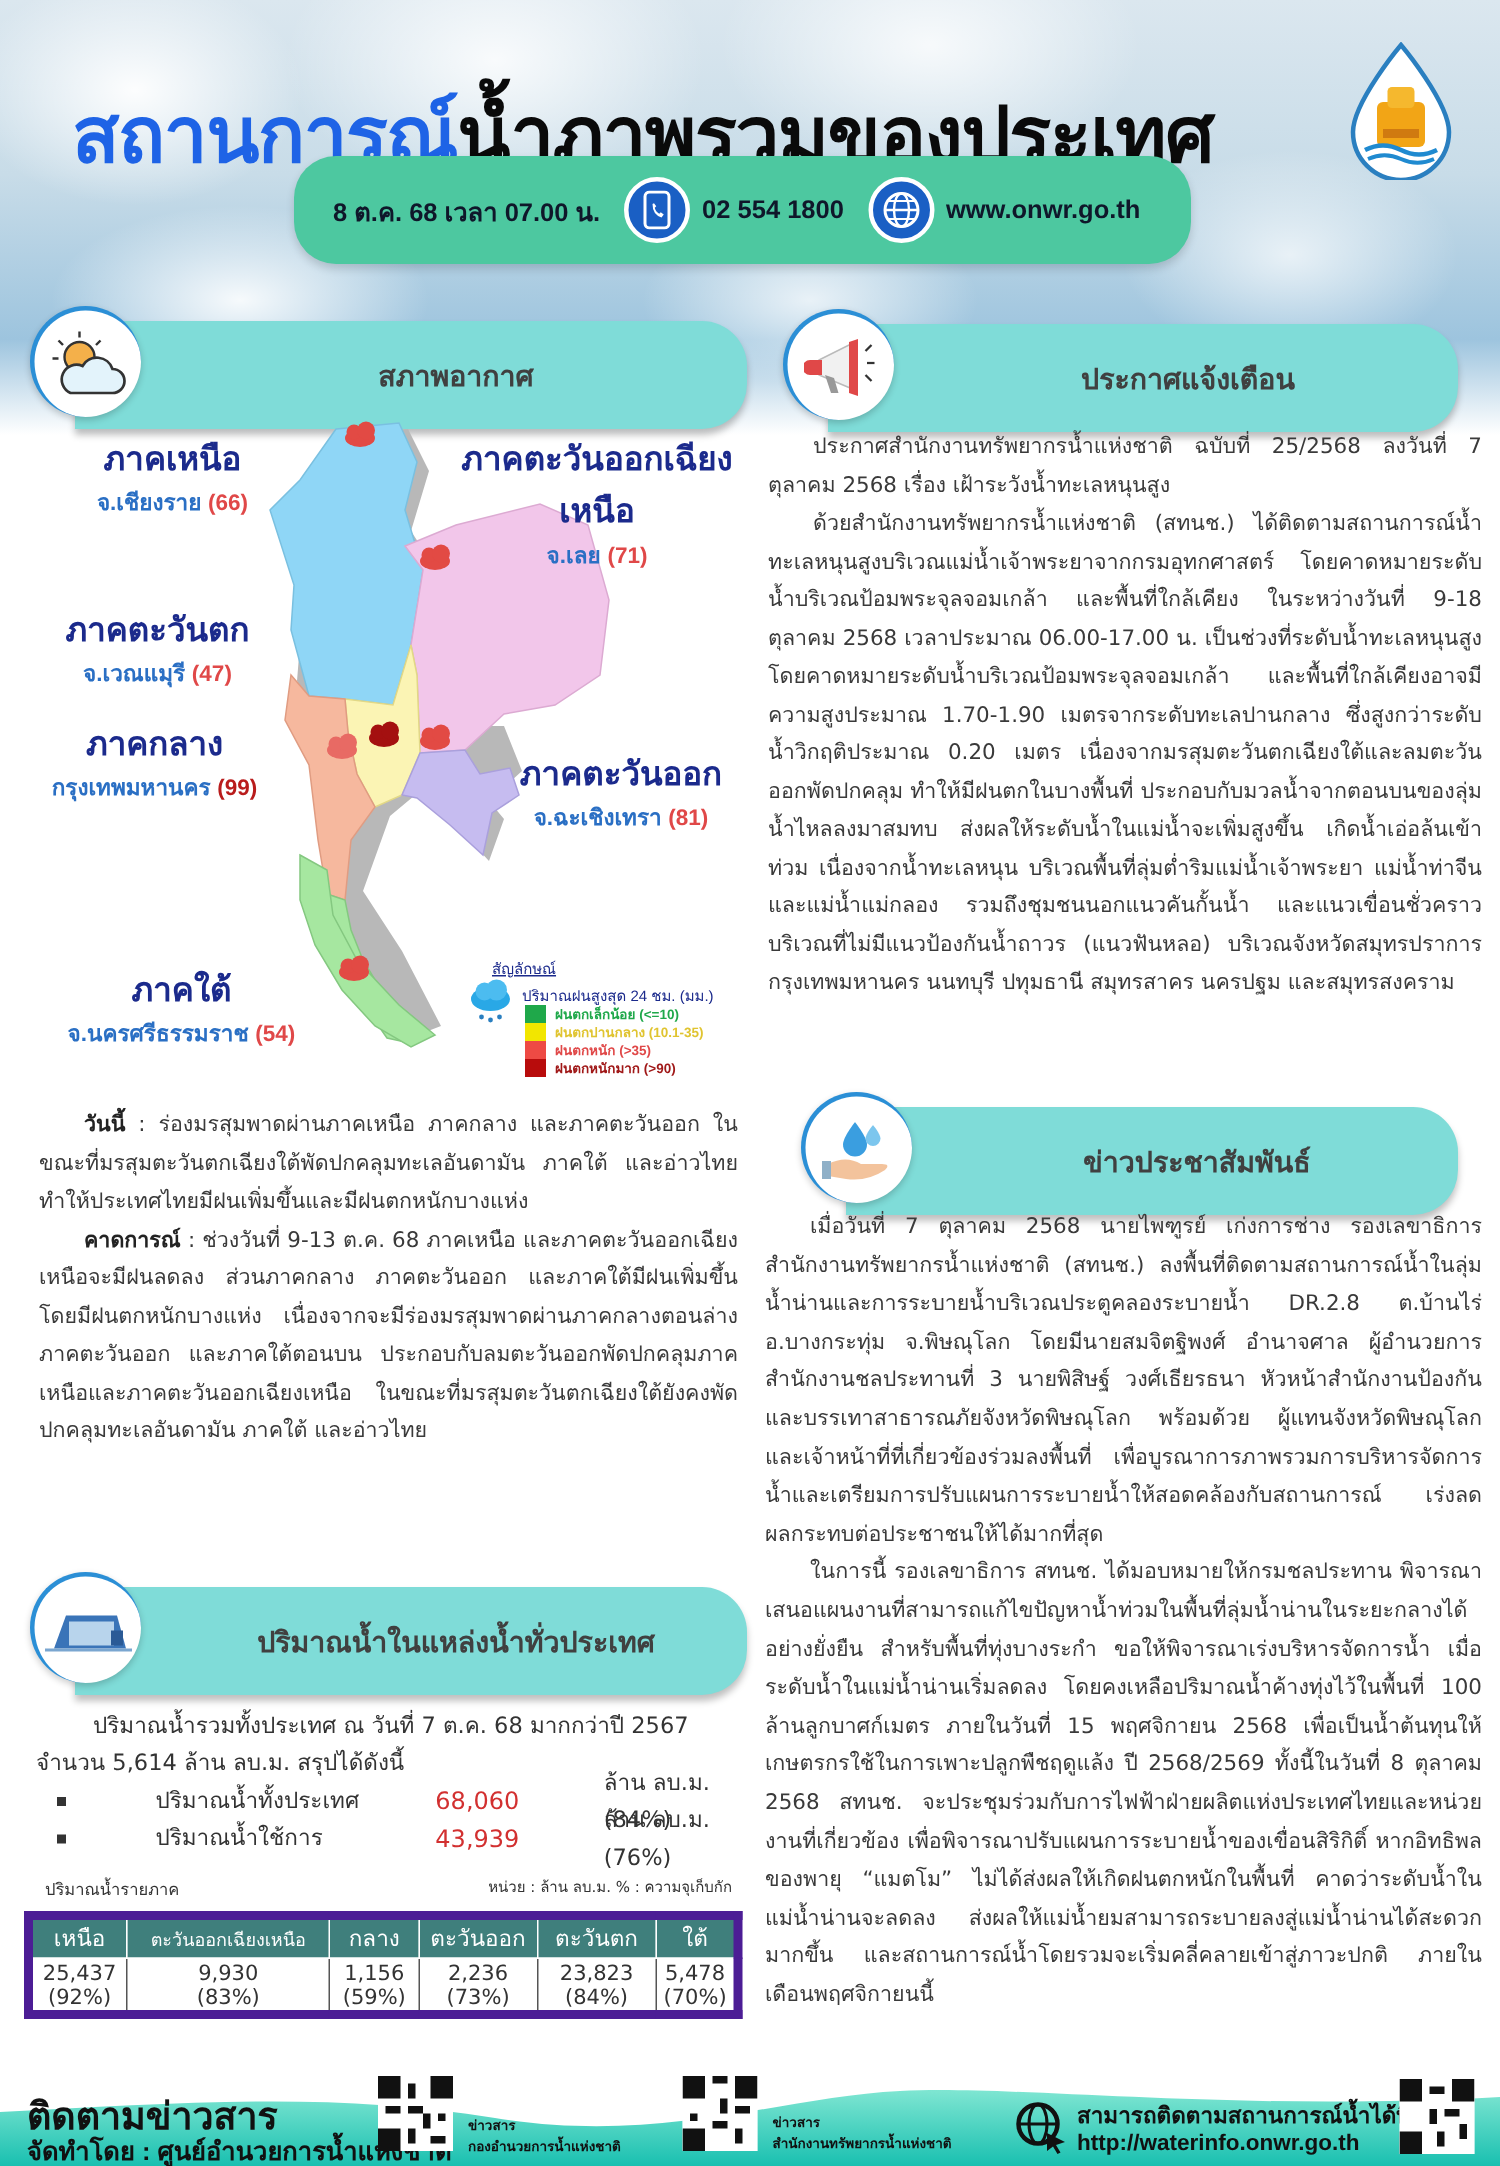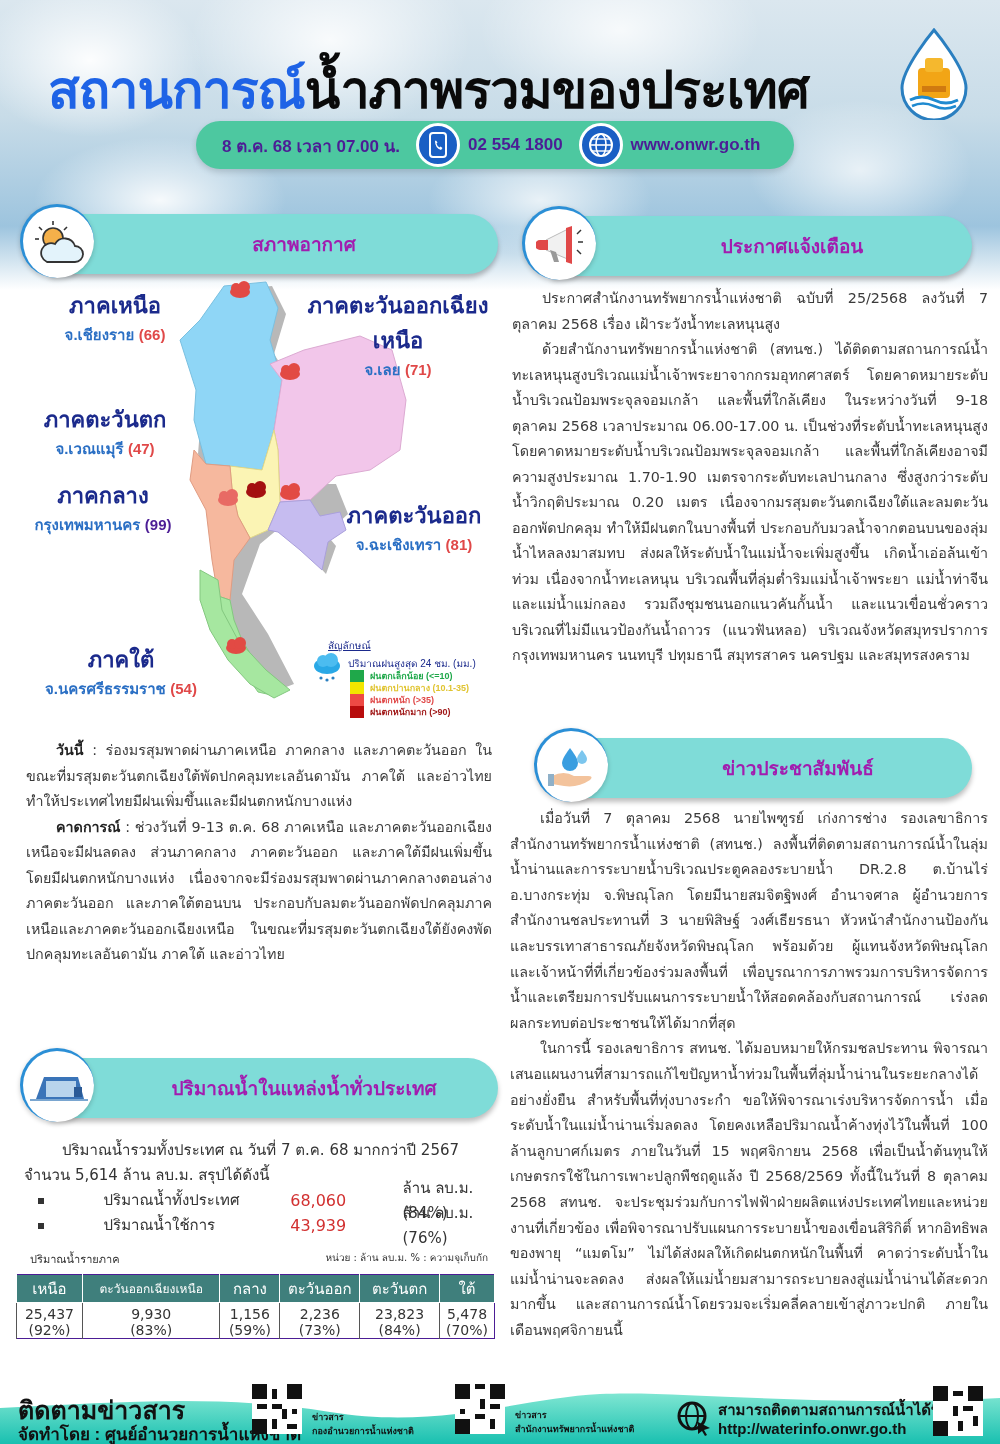--- a/index.html
+++ b/index.html
@@ -21,57 +21,57 @@
   .title {
     position: absolute; left: 48px; top: 48px; font-size: 52px; font-weight: bold; letter-spacing: -1px;
     font-family: "Liberation Sans", sans-serif; white-space: nowrap;
   }
   .title .t1 { color: #1e63e6; }
   .title .t2 { color: #0a0a0a; }
   .logo {
     position: absolute; left: 894px; top: 28px; width: 80px; height: 92px;
   }
   .info-bar {
-    position: absolute; left: 196px; top: 121px; width: 598px; height: 48px;
+    position: absolute; left: 196px; top: 104px; width: 598px; height: 72px;
     background: #4dc8a0; border-radius: 28px; box-shadow: 0 3px 6px rgba(0,0,0,0.15);
     display: flex; align-items: center; font-family: "Liberation Sans", sans-serif;
-    font-weight: bold; font-size: 17px; color: #4c1d95;
+    font-weight: bold; font-size: 17px; color: #0f172a;
   }
   .info-bar .date { margin-left: 26px; }
   .round-icon {
     width: 44px; height: 44px; border-radius: 50%; background: #1a5fc4;
     border: 3px solid #ffffff; display: flex; align-items: center; justify-content: center;
     margin-left: 16px; margin-right: 8px;
   }
   .info-bar .phone { }
   .info-bar .web { }
 
   
   .sec-head { position: absolute; height: 64px; }
   .sec-head .pill {
-    position: absolute; left: 30px; right: 0; top: 6px; height: 60px;
+    position: absolute; left: 30px; right: 0; top: 6px; height: 72px;
     background: #7fdcd8; border-radius: 0 30px 30px 0; box-shadow: 0 4px 5px rgba(0,0,0,0.25);
     display: flex; align-items: center; justify-content: center;
-    font-family: "Liberation Sans", sans-serif; font-weight: bold; font-size: 19px; color: #a21caf;
+    font-family: "Liberation Sans", sans-serif; font-weight: bold; font-size: 19px; color: #404040;
     padding-left: 60px;
   }
   .sec-head .circle {
     position: absolute; left: 0; top: -4px; width: 74px; height: 74px; border-radius: 50%;
     background: #ffffff; box-shadow: 0 2px 5px rgba(0,0,0,0.2);
     border-top: 3px solid #2b8fd6; border-left: 3px solid #2b8fd6;
     display: flex; align-items: center; justify-content: center;
   }
 
   
   .map-area { position: absolute; left: 0; top: 280px; width: 500px; height: 450px; }
   .region-label { position: absolute; text-align: center; font-family: "Liberation Sans", sans-serif; font-weight: bold; }
   .region-label .rname { color: #1b2a8c; font-size: 22px; display: block; }
   .region-label .prov { color: #2a6fc4; font-size: 15px; }
   .region-label .val { color: #e04848; font-size: 15px; }
-  .region-label .val.dark { color: #4c1d95; }
+  .region-label .val.dark { color: #b91c1c; }
   .map-svg { position: absolute; left: 170px; top: 0; }
 
   .legend { position: absolute; left: 312px; top: 358px; font-family: "Liberation Sans", sans-serif; font-size: 9px; }
   .legend .lg-title { color: #1b2a8c; text-decoration: underline; font-size: 10px; margin-left: 16px; }
   .legend .lg-sub { color: #1b2a8c; font-size: 10px; position: absolute; left: 36px; top: 18px; white-space: nowrap; }
   .legend .lg-items { position: absolute; left: 38px; top: 32px; }
   .legend .lg-item { display: flex; align-items: center; height: 12px; white-space: nowrap; font-weight: bold; }
   .legend .sw { width: 14px; height: 12px; margin-right: 6px; }
 
   
@@ -89,21 +89,21 @@
   .vol-row .bullet { width: 10px; margin-left: 14px; margin-right: 14px; }
   .vol-row .bullet::before { content: ""; display: inline-block; width: 6px; height: 6px; background: #333; vertical-align: middle; }
   .vol-row .lbl { width: 188px; }
   .vol-row .num { color: #d23030; width: 90px; font-size: 16px; }
   .vol-row .unit { }
 
   .region-table-cap { position: absolute; left: 30px; top: 1250px; width: 458px; font-size: 11px; color: #333; }
   .region-table-cap .unitnote { position: absolute; right: 0; top: 0; font-size: 10px; }
   .rtable {
     position: absolute; left: 16px; top: 1274px; width: 479px; border-collapse: collapse;
-    font-size: 14px; color: #333; border: 1px solid #4c1d95;
+    font-size: 14px; color: #333; border: 6px solid #4c1d95;
   }
   .rtable th { background: #3f7f7c; color: #fff; font-weight: normal; height: 28px; border: 1px solid #fff; border-top: none; font-size: 15px; }
   .rtable th.small { font-size: 12px; }
   .rtable td { text-align: center; line-height: 16px; height: 36px; border-left: 1px solid #555; padding-top: 2px; }
 
   
   .footer { position: absolute; left: 0; top: 1372px; width: 1000px; height: 72px; overflow: hidden; }
   .footer .wave { position: absolute; left: 0; top: 0; }
   .f-title { position: absolute; left: 18px; top: 18px; font-family: "Liberation Sans", sans-serif; font-weight: bold; font-size: 25px; color: #111; }
   .f-sub { position: absolute; left: 18px; top: 48px; font-family: "Liberation Sans", sans-serif; font-weight: bold; font-size: 17px; color: #111; }

